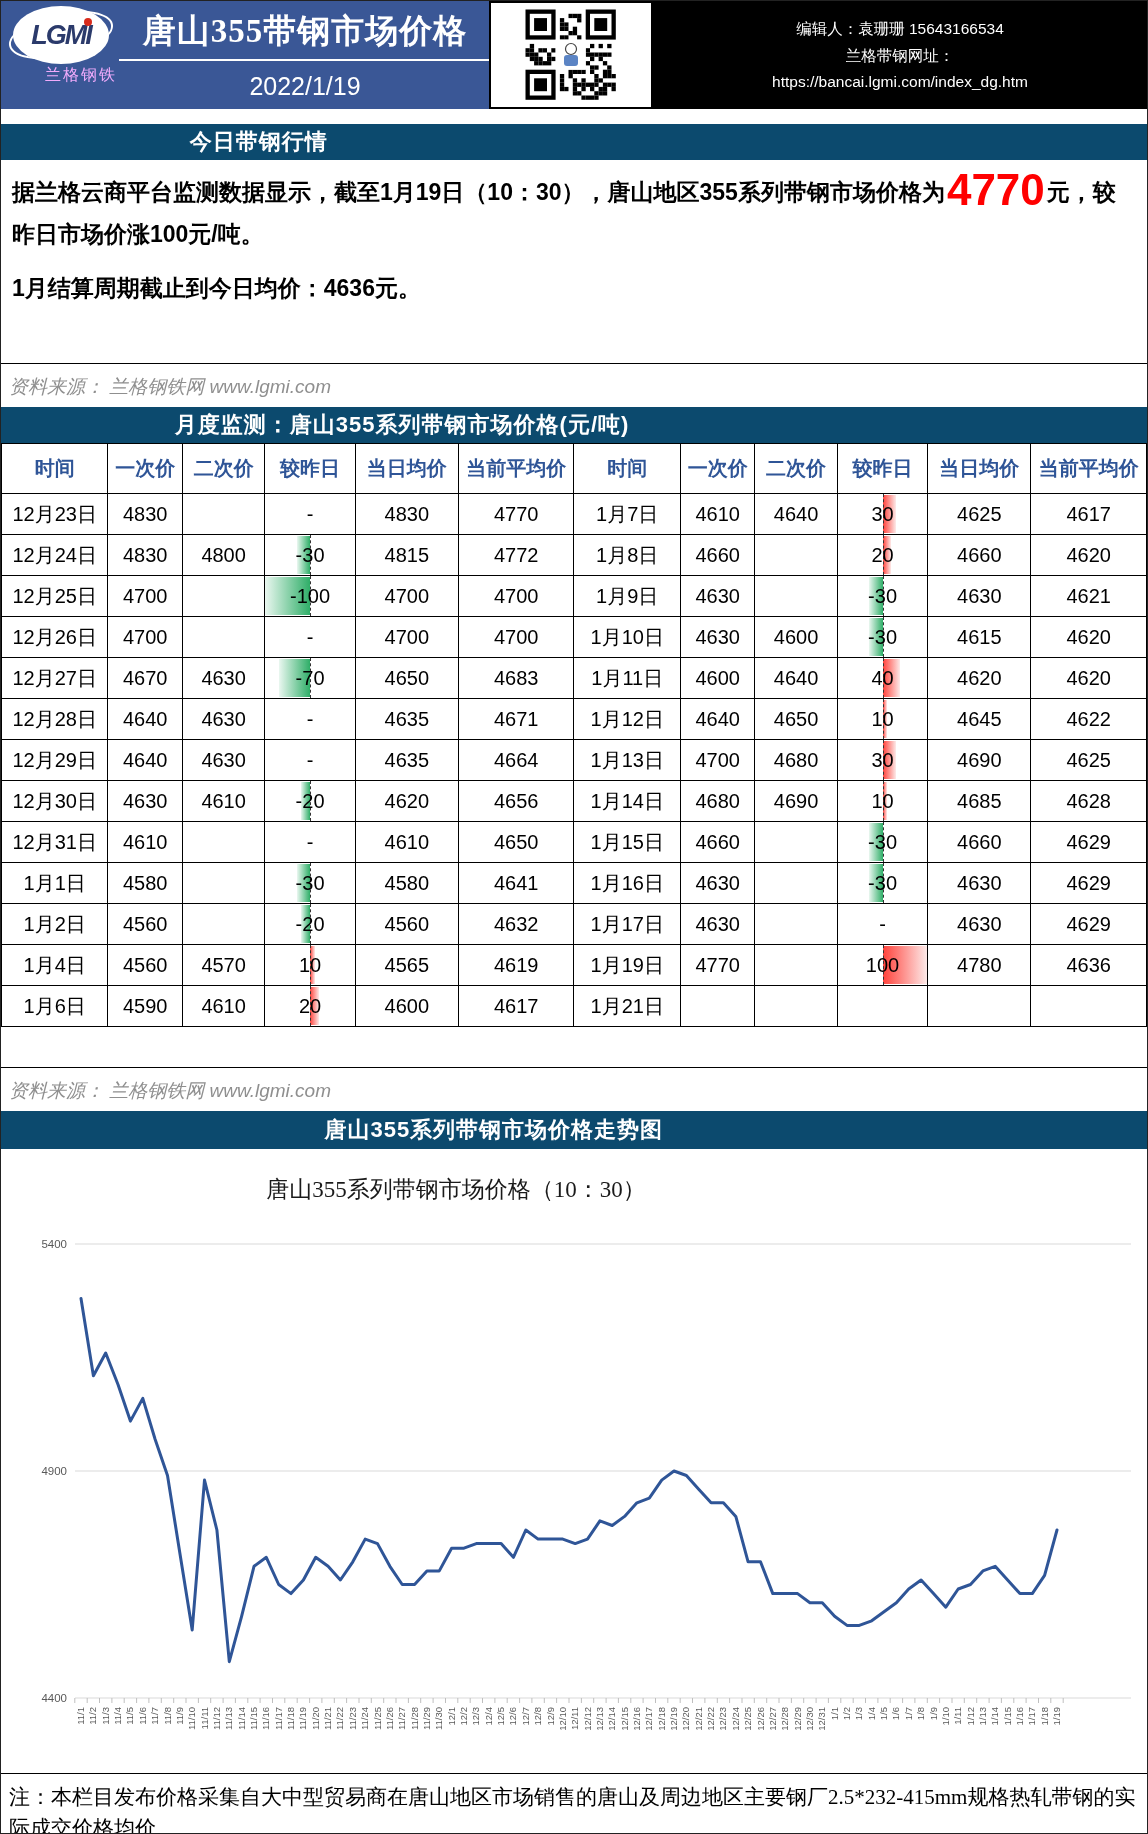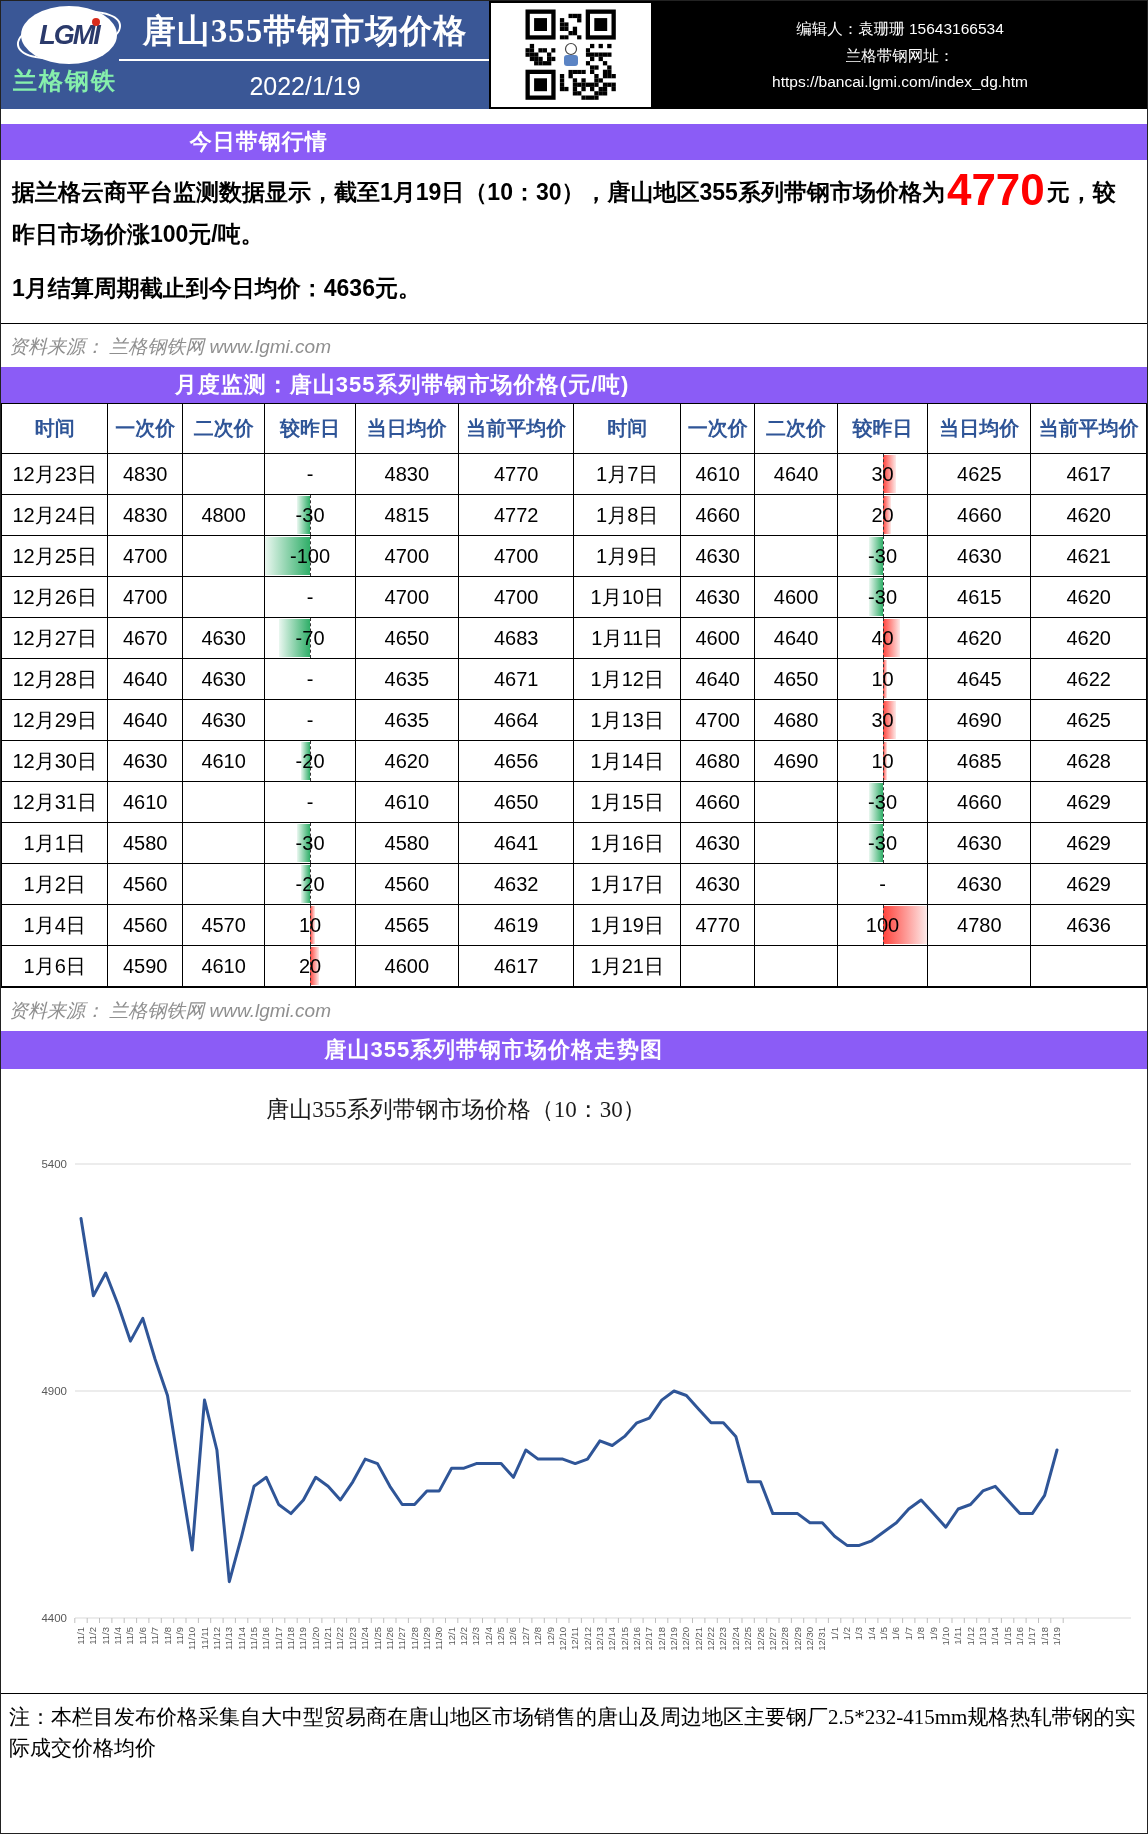--- a/index.html
+++ b/index.html
@@ -1,53 +1,53 @@
 <!DOCTYPE html>
 <html><head>
 <meta charset="utf-8">
 <style>
   html,body{margin:0;padding:0;background:#fff;}
   .page{width:1148px;height:1834px;position:relative;background:#fff;overflow:hidden;
         font-family:"Liberation Sans",sans-serif;border:1px solid #222;box-sizing:border-box;}
   
   .topbar{height:108px;background:#3a5796;position:relative;}
-  .brand{position:absolute;left:12px;top:4px;width:112px;text-align:left;}
+  .brand{position:absolute;left:4px;top:4px;width:112px;text-align:right;}
   .logo-oval{width:94px;height:56px;background:#fff;border-radius:50%;margin:2px auto 2px;
              display:flex;align-items:center;justify-content:center;position:relative;box-shadow:0 0 0 1px #fff;}
   .logo-oval:before{content:"";position:absolute;left:-6px;top:6px;right:-6px;bottom:6px;
              border:2px solid #fff;border-radius:50%;transform:rotate(-12deg);}
   .logo-txt{font-size:27px;font-weight:bold;font-style:italic;color:#2b3a6b;letter-spacing:-2px;position:relative;}
   .logo-txt:after{content:"";position:absolute;right:-1px;top:-2px;width:8px;height:8px;border-radius:50%;background:#d92b1c;}
-  .brand-cn{color:#86efac;font-size:24px;font-weight:bold;letter-spacing:2px;font-family:"Liberation Serif",serif;}
+  .brand-cn{color:#f0abfc;font-size:16px;font-weight:normal;letter-spacing:2px;font-family:"Liberation Serif",serif;}
   .titleblock{position:absolute;left:118px;top:8px;width:372px;text-align:center;color:#fff;}
   .main-title{font-size:33px;font-weight:bold;letter-spacing:1px;font-family:Liberation Serif, serif;}
   .title-underline{height:2px;background:#fff;margin-top:5px;}
   .hdr-date{font-size:25px;margin-top:11px;}
   .qrbox{position:absolute;left:488px;top:0;width:164px;height:108px;background:#fff;
          border:2px solid #000;box-sizing:border-box;display:flex;align-items:center;justify-content:center;}
   .editorbox{position:absolute;left:652px;top:0;right:0;height:108px;background:#000;color:#fff;
          display:flex;flex-direction:column;align-items:center;justify-content:center;gap:6px;font-size:15.5px;}
   .editorbox .url{text-decoration:none;color:#fff;}
   
   .gap{height:15px;}
-  .bar{height:36px;background:#8b5cf6;display:flex;align-items:center;}
+  .bar{height:36px;background:#0c4a6e;display:flex;align-items:center;}
   .bar-inner{color:#fff;font-weight:bold;font-size:22px;text-align:center;letter-spacing:1px;}
   .bar1 .bar-inner{width:45%;}
   .bar2 .bar-inner{width:70%;}
   .bar3{height:38px;}
   .bar3 .bar-inner{width:86%;}
   
   .today-text{height:163px;box-sizing:border-box;padding:8px 10px 0 11px;font-size:23px;font-weight:600;color:#000;}
   .today-text p{margin:0;}
   .p1{line-height:42px;}
   .bigred{font-size:44px;color:#f00;font-weight:bold;line-height:1;vertical-align:-5px;padding:0 2px;}
   .p2{margin-top:16px !important;line-height:34px;}
   
   .source-row{height:44px;box-sizing:border-box;border-top:1px solid #000;color:#8f8f8f;
-              font-style:italic;font-size:19px;padding:10px 11px 0 8px;}
+              font-style:italic;font-size:19px;padding:10px 11px 0 8px;margin-top:40px;}
   
   table.price{width:100%;border-collapse:collapse;table-layout:fixed;}
   table.price th{height:47px;font-size:20px;font-weight:bold;color:#2f5597;border:1px solid #000;background:#fff;}
   table.price td{height:40px;font-size:20px;color:#000;text-align:center;border:1px solid #000;padding:0;}
   td.td-date{font-size:19px;}
   .chg{position:relative;height:40px;line-height:40px;}
   .chg-axis{position:absolute;left:50%;top:0;bottom:0;width:0;border-left:1px dashed #333;}
   .chg-bar{position:absolute;top:1px;bottom:1px;}
   .chg-txt{position:relative;z-index:2;}
   

